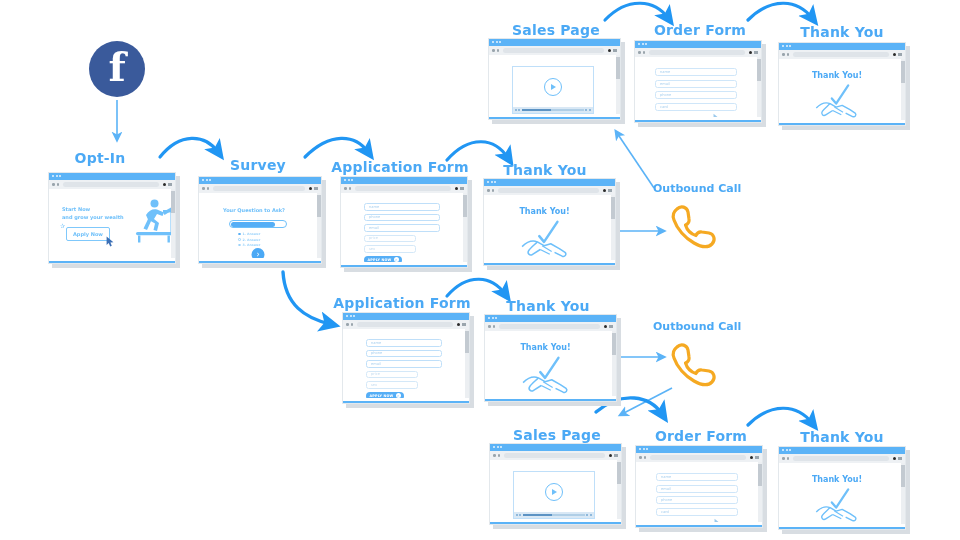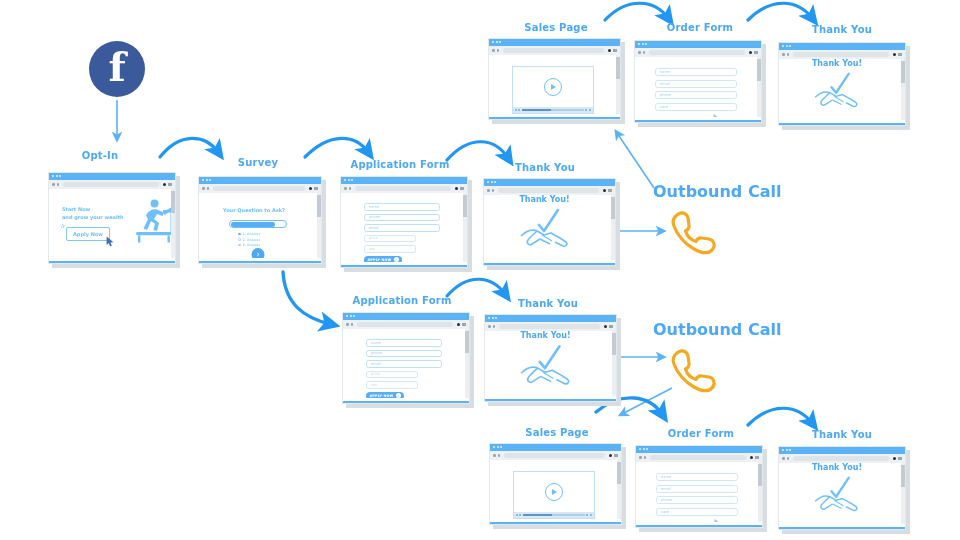--- a/index.html
+++ b/index.html
@@ -4,21 +4,21 @@
 <style>
   html,body{margin:0;padding:0;background:#ffffff;}
   body{width:960px;height:540px;overflow:hidden;font-family:"DejaVu Sans",sans-serif;}
   #stage{position:relative;width:960px;height:540px;background:#fff;}
 
   
   .node-title{
     position:absolute;
     font-family:"DejaVu Sans",sans-serif;
     font-weight:bold;
-    font-size:10px;
+    font-size:14px;
     color:#4BA9F5;
     letter-spacing:.2px;
     white-space:nowrap;
     text-align:center;
     transform:translateX(-50%);
   }
 
   
   .browser{position:absolute;background:#ffffff;}
   .bw-shadow{position:absolute;left:4px;top:4px;right:-4px;bottom:-4px;background:#d8dde2;}
@@ -82,32 +82,32 @@
   .salespg .video{position:absolute;left:50%;transform:translateX(-50%);top:11px;width:82px;height:48px;border:1px solid #BFDFF9;box-sizing:border-box;background:#fff;}
   .salespg .play{position:absolute;left:50%;top:44%;transform:translate(-50%,-50%);width:16px;height:16px;border-radius:50%;border:1.4px solid #6FC0FA;
       display:flex;align-items:center;justify-content:center;}
   .salespg .play i{width:0;height:0;border-left:5px solid #6FC0FA;border-top:3.2px solid transparent;border-bottom:3.2px solid transparent;margin-left:1.5px;display:block;}
   .salespg .vbar{position:absolute;left:0;right:0;bottom:0;height:6px;background:#D9E8F5;display:flex;align-items:center;padding:0 2px;gap:1.5px;}
   .salespg .vbar .ic{width:2px;height:2px;background:#8FB9DC;flex:none;}
   .salespg .track{flex:1;height:2.5px;background:#AFCEE6;position:relative;}
   .salespg .track i{position:absolute;left:0;top:0;height:2.5px;width:48%;background:#5C93C4;display:block;}
 
   
-  .typg{position:absolute;inset:0;display:flex;flex-direction:column;align-items:center;justify-content:flex-start;box-sizing:border-box;}
+  .typg{position:absolute;inset:0;display:flex;flex-direction:column;align-items:center;justify-content:flex-start;padding-top:12px;box-sizing:border-box;}
   .typg .tytext{font-size:8px;font-weight:bold;color:#4BA9F5;margin-bottom:2px;margin-right:6px;}
   .typg .tyart{margin-right:6px;}
 
   
   .fb{position:absolute;width:56px;height:56px;border-radius:50%;background:#3A5A9B;
       display:flex;align-items:center;justify-content:center;}
   .fb span{color:#ffffff;font-family:"DejaVu Serif",serif;font-weight:bold;font-size:40px;line-height:1;margin-top:-4px;}
 
   
   .callnode{position:absolute;text-align:center;}
-  .callnode .clabel{font-size:16px;font-weight:bold;color:#4BA9F5;white-space:nowrap;}
+  .callnode .clabel{font-size:11px;font-weight:bold;color:#4BA9F5;white-space:nowrap;}
 
   svg.arrowlayer{position:absolute;left:0;top:0;width:960px;height:540px;pointer-events:none;}
 </style>
 </head>
 <body>
 
 <div id="stage">
 
   <svg class="arrowlayer" viewBox="0 0 960 540">
     <defs>

